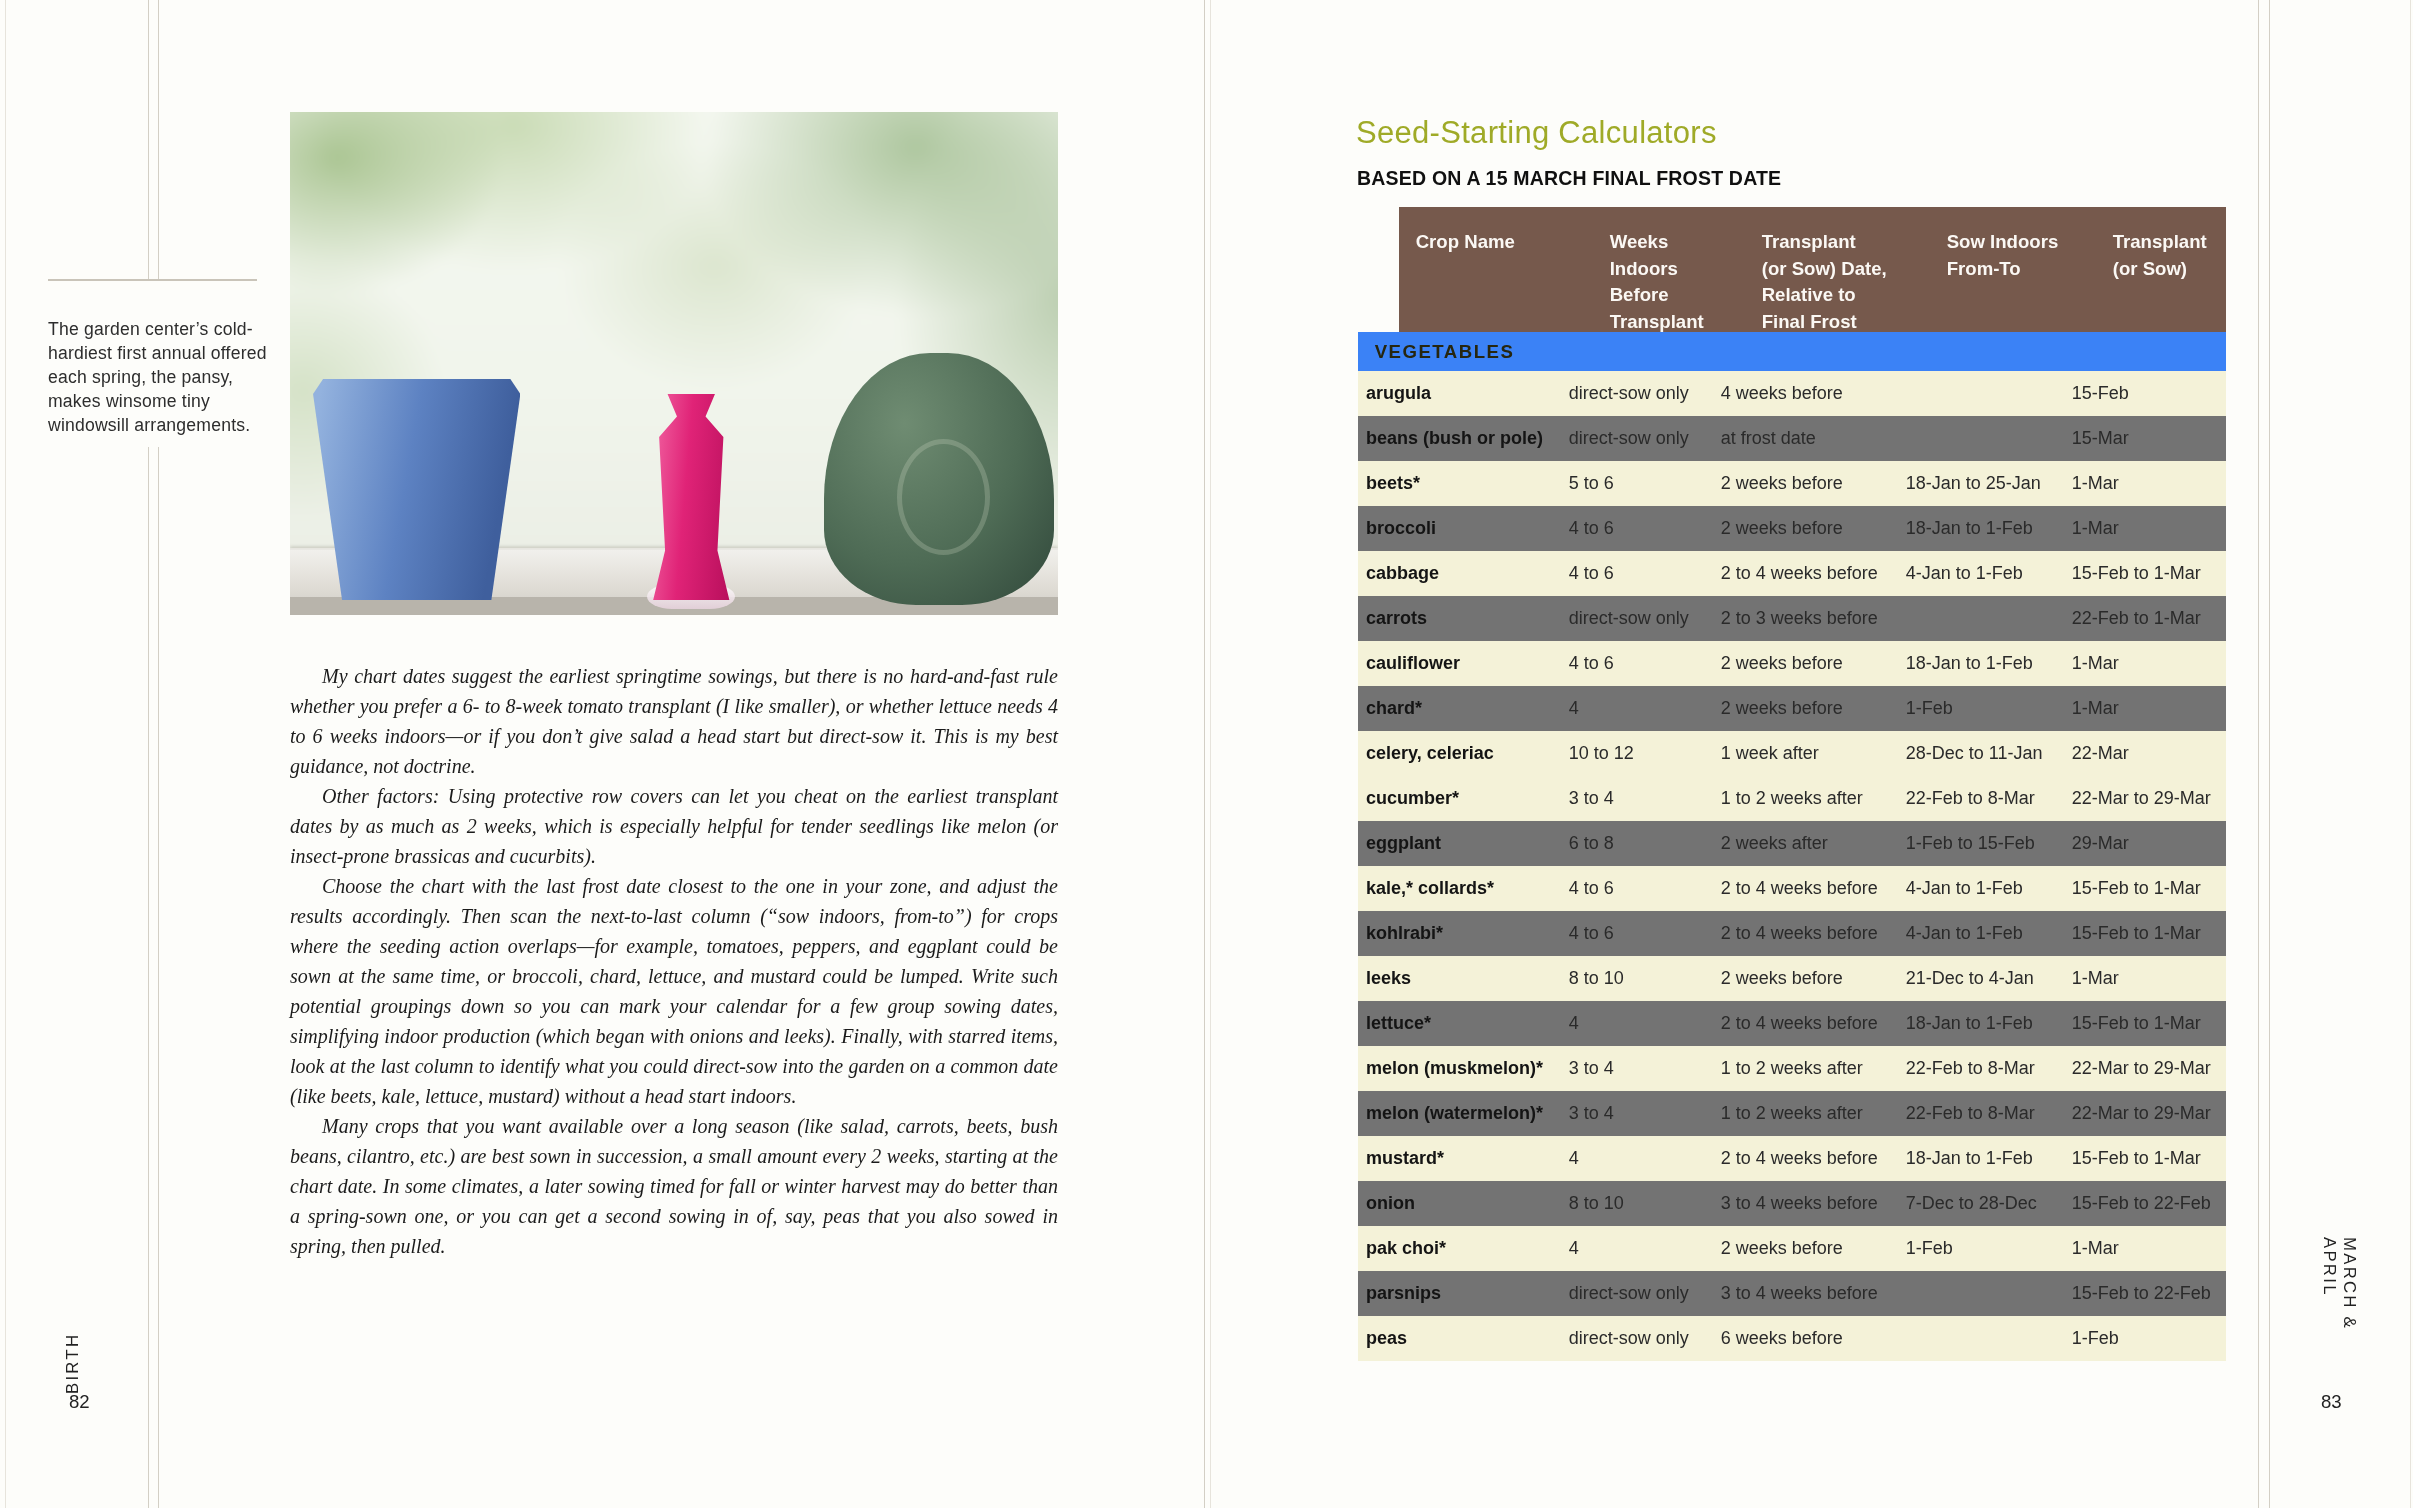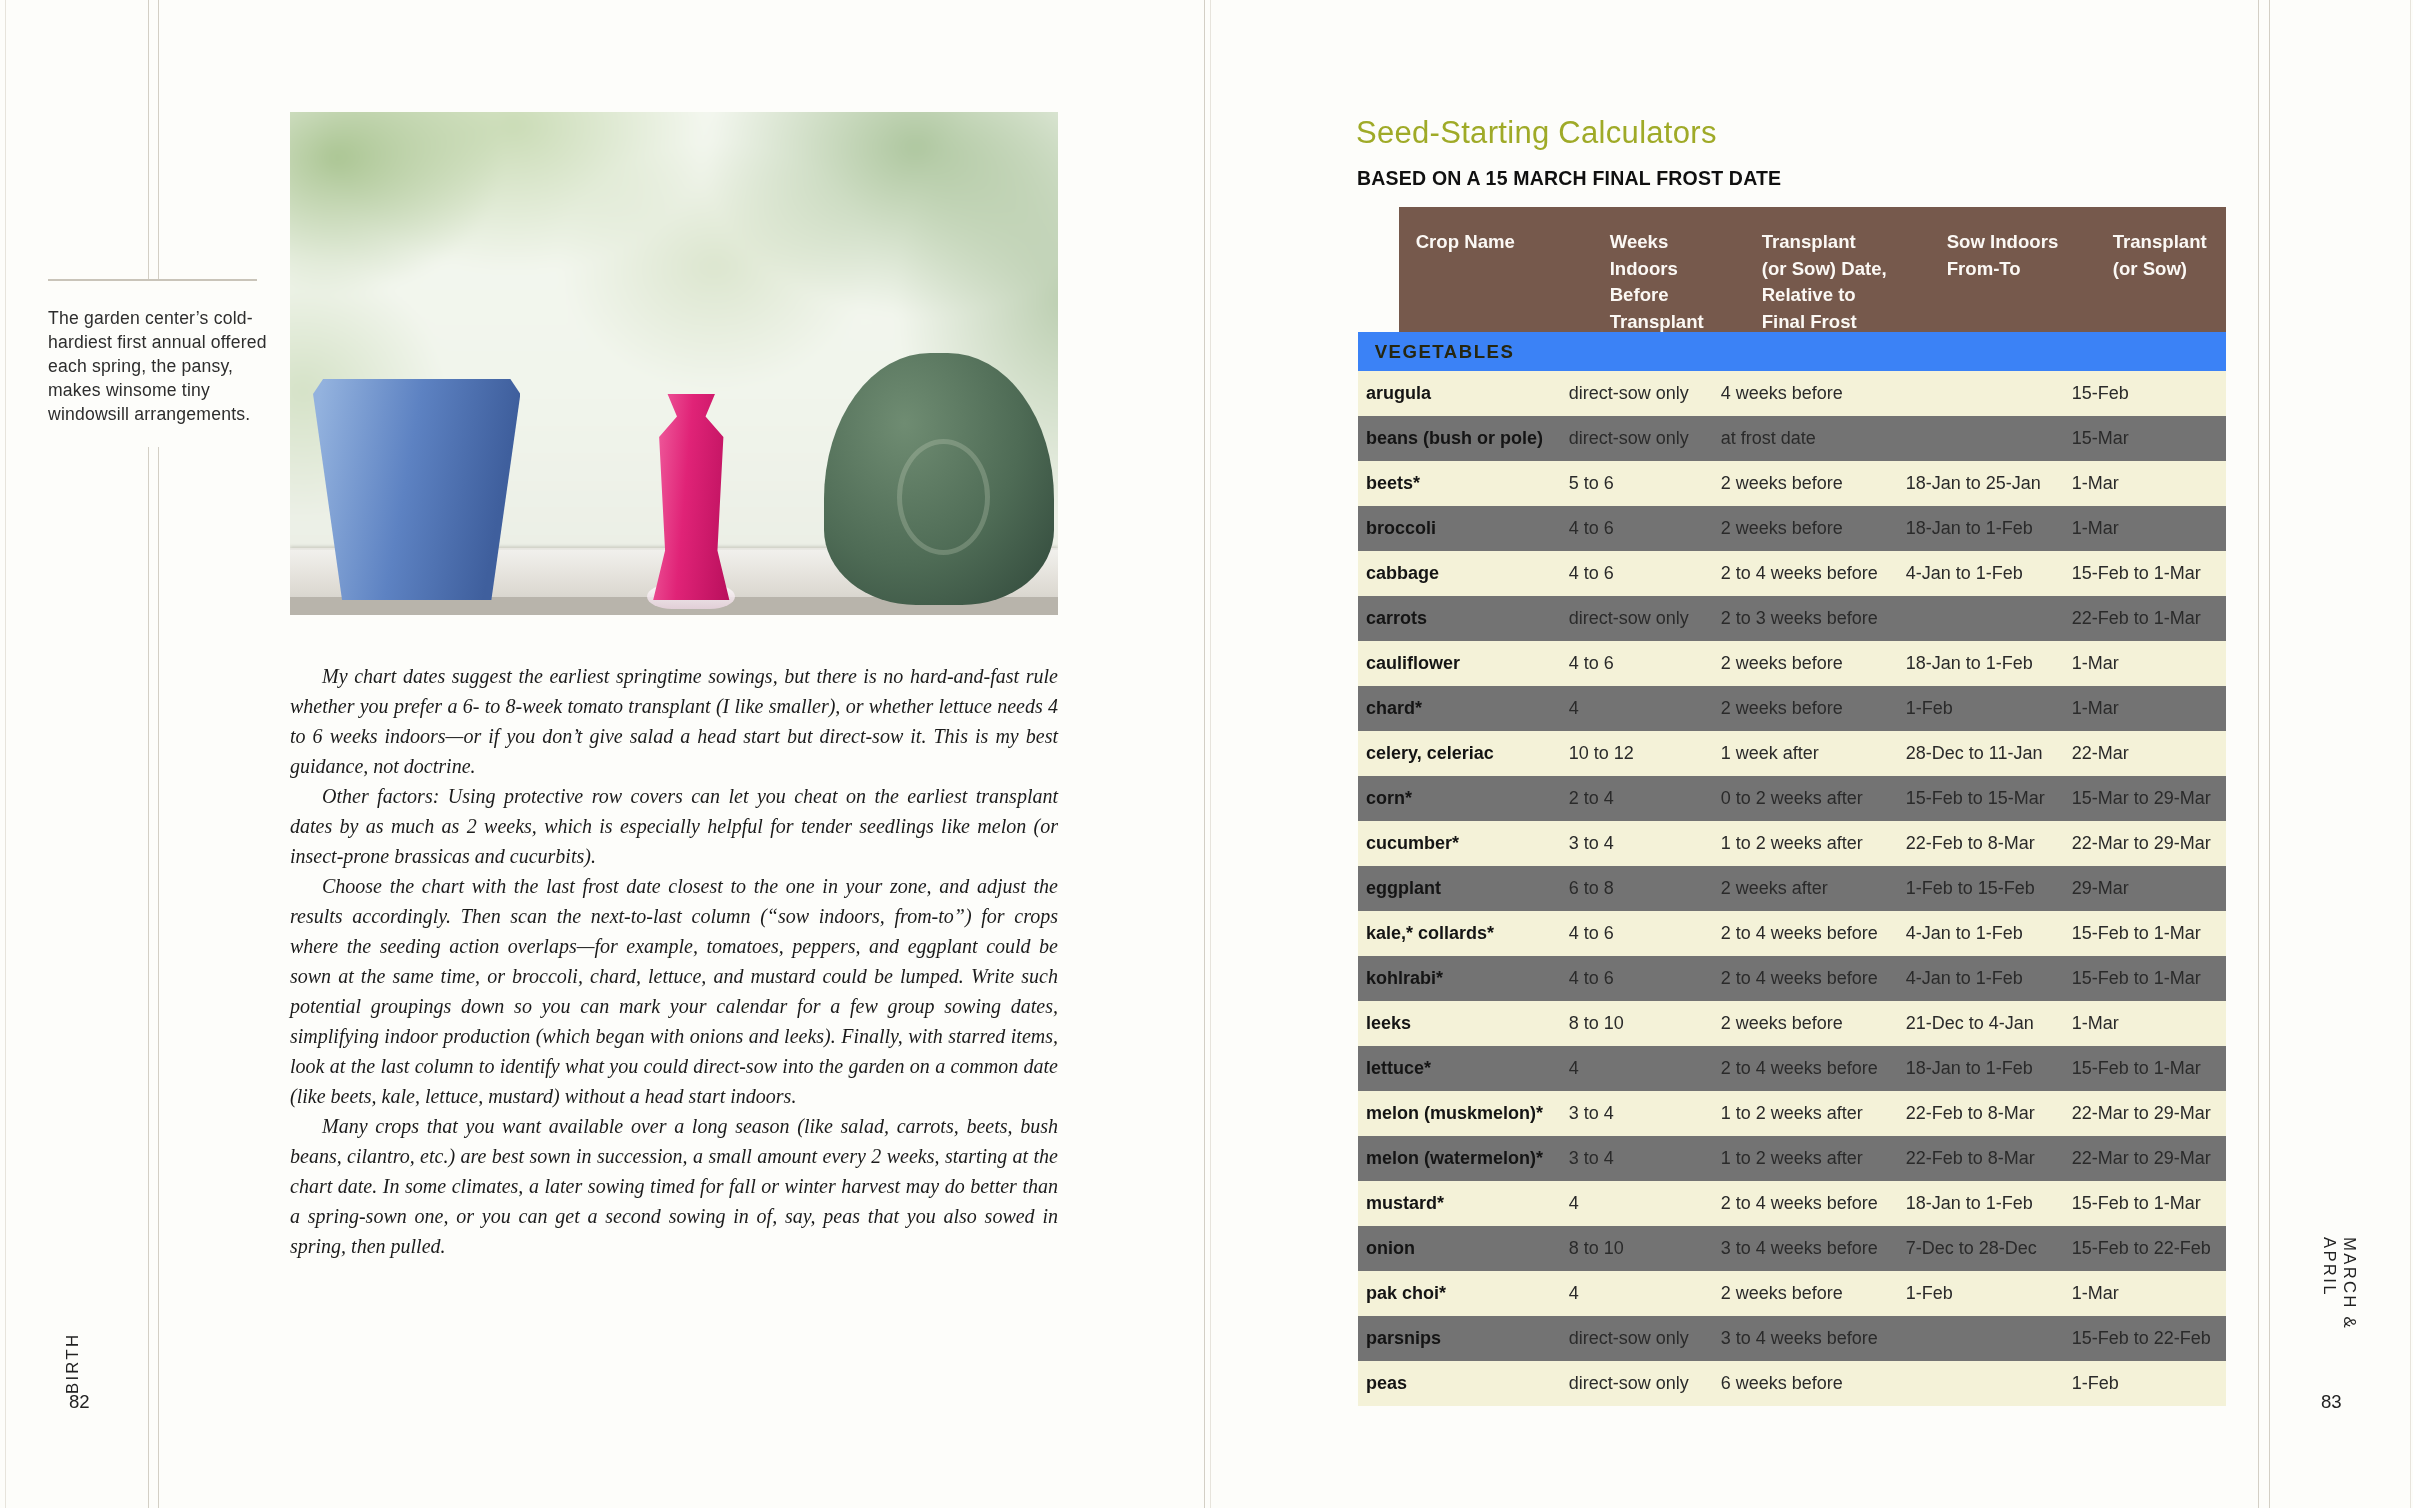--- a/index.html
+++ b/index.html
@@ -3,21 +3,21 @@
 <meta charset="utf-8">
 <style>
   html,body{margin:0;padding:0;background:#fdfdfa;}
   .spread{position:relative;width:2413px;height:1508px;background:#fdfdfa;overflow:hidden;
           font-family:"Liberation Sans",sans-serif;}
   .rule{position:absolute;background:#d3cfc5;}
   .hairline{position:absolute;background:#e7e4dc;}
 
   
   .caption-rule{left:48px;top:279px;width:209px;height:1.9px;background:#c9c4b9;}
-  .caption{position:absolute;left:48px;top:306px;width:219px;font-size:17.6px;line-height:24px;
+  .caption{position:absolute;left:48px;top:317px;width:219px;font-size:17.6px;line-height:24px;
            color:#2d2d2d;letter-spacing:0.2px;}
   .body-text{position:absolute;left:290px;top:661px;width:768px;font-family:"Liberation Serif",serif;
              font-size:20px;line-height:30px;color:#1b1b1b;text-align:justify;font-style:italic;}
   .body-text p{margin:0;text-indent:32px;}
   .folio{position:absolute;font-size:18.6px;color:#222;}
   .folio-left{left:69px;top:1391px;}
   .folio-right{left:2321px;top:1391px;}
   .side-label{position:absolute;font-size:16.7px;letter-spacing:2.3px;color:#222;}
   .side-label-left{left:63px;top:1305px;writing-mode:vertical-rl;transform:rotate(180deg);height:89px;}
   .side-label-right{left:2319px;top:1237px;writing-mode:vertical-rl;height:139px;}
@@ -211,27 +211,20 @@
           <div class="td c3">1-Feb</div>
           <div class="td c4">1-Mar</div>
         </div>
         <div class="trow cream">
           <div class="td c0">celery, celeriac</div>
           <div class="td c1">10 to 12</div>
           <div class="td c2">1 week after</div>
           <div class="td c3">28-Dec to 11-Jan</div>
           <div class="td c4">22-Mar</div>
         </div>
-        <div class="trow plain">
-          <div class="td c0">corn*</div>
-          <div class="td c1">2 to 4</div>
-          <div class="td c2">0 to 2 weeks after</div>
-          <div class="td c3">15-Feb to 15-Mar</div>
-          <div class="td c4">15-Mar to 29-Mar</div>
-        </div>
         <div class="trow cream">
           <div class="td c0">cucumber*</div>
           <div class="td c1">3 to 4</div>
           <div class="td c2">1 to 2 weeks after</div>
           <div class="td c3">22-Feb to 8-Mar</div>
           <div class="td c4">22-Mar to 29-Mar</div>
         </div>
         <div class="trow plain">
           <div class="td c0">eggplant</div>
           <div class="td c1">6 to 8</div>

